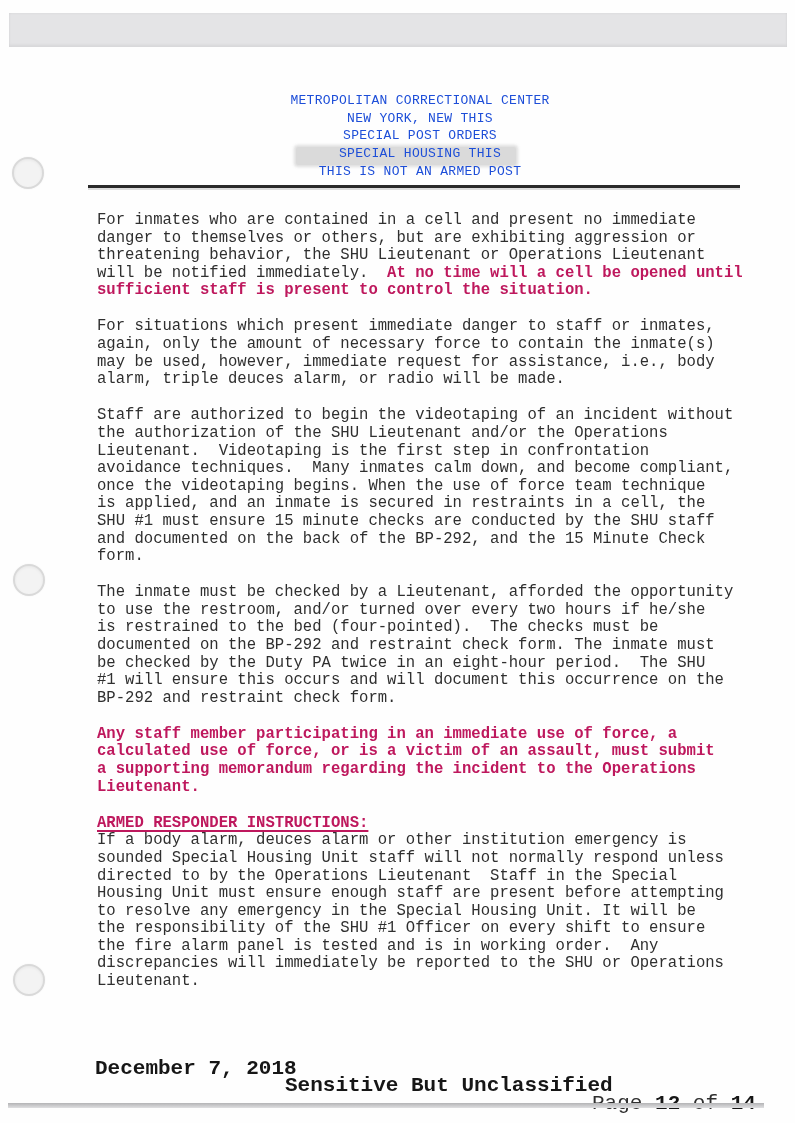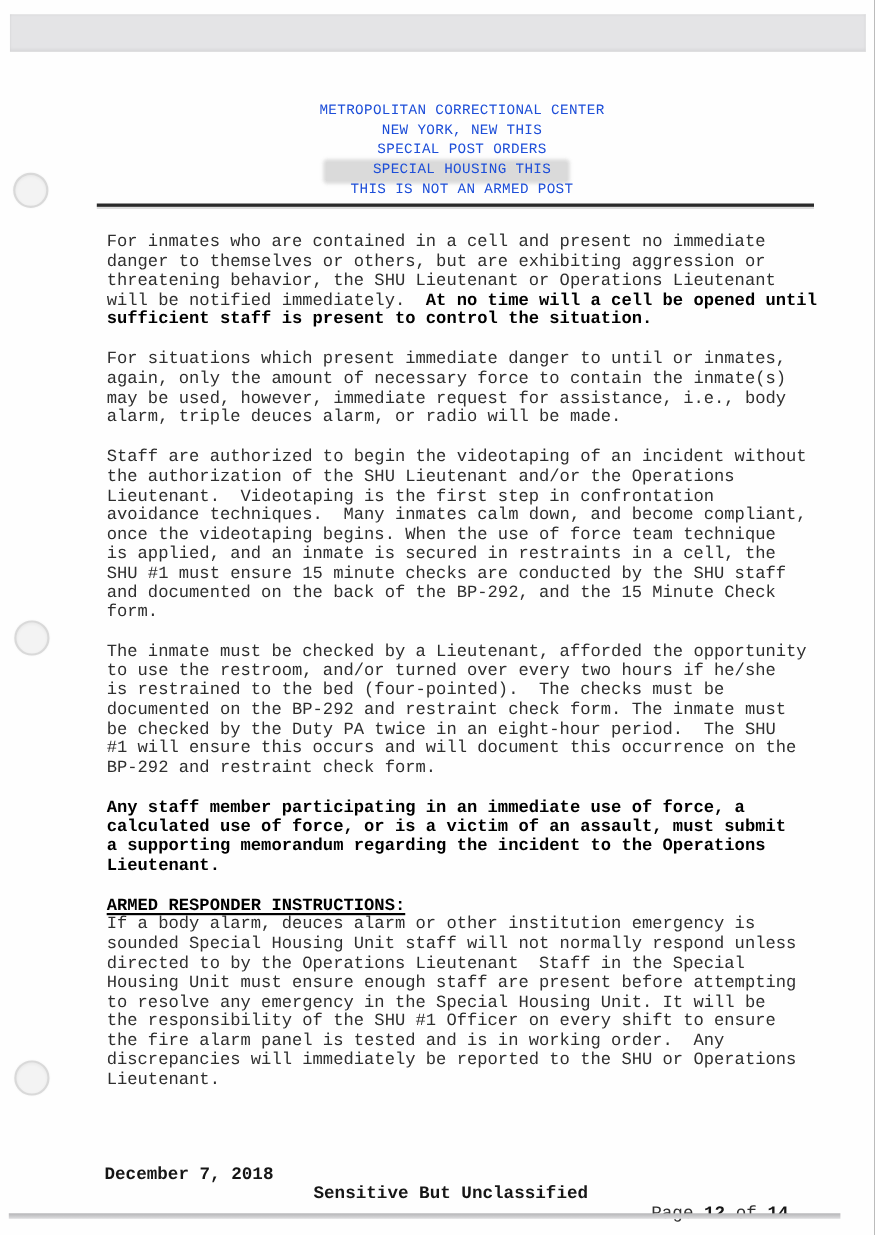--- a/index.html
+++ b/index.html
@@ -52,28 +52,28 @@
   }
 
   
   .doc-body {
     position:absolute; left:97px; top:200px; width:650px;
     color:#2f2f2f; font-size:15.6px; line-height:17.6px;
   }
   .doc-body p { margin:18.5px 0 0 0; white-space:pre; }
   .doc-body p:first-child { margin-top:12px; }
   .doc-body p.flush { margin-top:0; }
-  .doc-body .b { font-weight:bold; color:#000000; }
+  .doc-body .b { font-weight:bold; color:#be185d; }
   .doc-body .u { text-decoration:underline; text-underline-offset:3px; text-decoration-thickness:1.5px; }
   .doc-body p.heading { font-weight:bold; color:#161616; }
 
   
   .doc-footer {
     position:absolute; left:0; top:1042px; width:795px; height:20px;
-    font-size:16px; line-height:17.6px; color:#161616; white-space:pre;
+    font-size:21px; line-height:17.6px; color:#161616; white-space:pre;
   }
   .f-date { position:absolute; left:95px; font-weight:bold; }
   .f-class { position:absolute; left:285px; font-weight:bold; }
   .f-page { position:absolute; left:592px; color:#2f2f2f; }
   .f-page .b { font-weight:bold; color:#161616; }
 </style>
 </head>
 <body>
 
 <div class="page">
@@ -95,21 +95,21 @@
     </div>
 
   <div class="header-rule"></div>
 
   <div class="doc-body">
       <p><span>For inmates who are contained in a cell and present no immediate
 danger to themselves or others, but are exhibiting aggression or
 threatening behavior, the SHU Lieutenant or Operations Lieutenant
 will be notified immediately.  </span><span class="b">At no time will a cell be opened until
 sufficient staff is present to control the situation.</span></p>
-      <p><span>For situations which present immediate danger to until or inmates,
+      <p><span>For situations which present immediate danger to staff or inmates,
 again, only the amount of necessary force to contain the inmate(s)
 may be used, however, immediate request for assistance, i.e., body
 alarm, triple deuces alarm, or radio will be made.</span></p>
       <p><span>Staff are authorized to begin the videotaping of an incident without
 the authorization of the SHU Lieutenant and/or the Operations
 Lieutenant.  Videotaping is the first step in confrontation
 avoidance techniques.  Many inmates calm down, and become compliant,
 once the videotaping begins. When the use of force team technique
 is applied, and an inmate is secured in restraints in a cell, the
 SHU #1 must ensure 15 minute checks are conducted by the SHU staff

